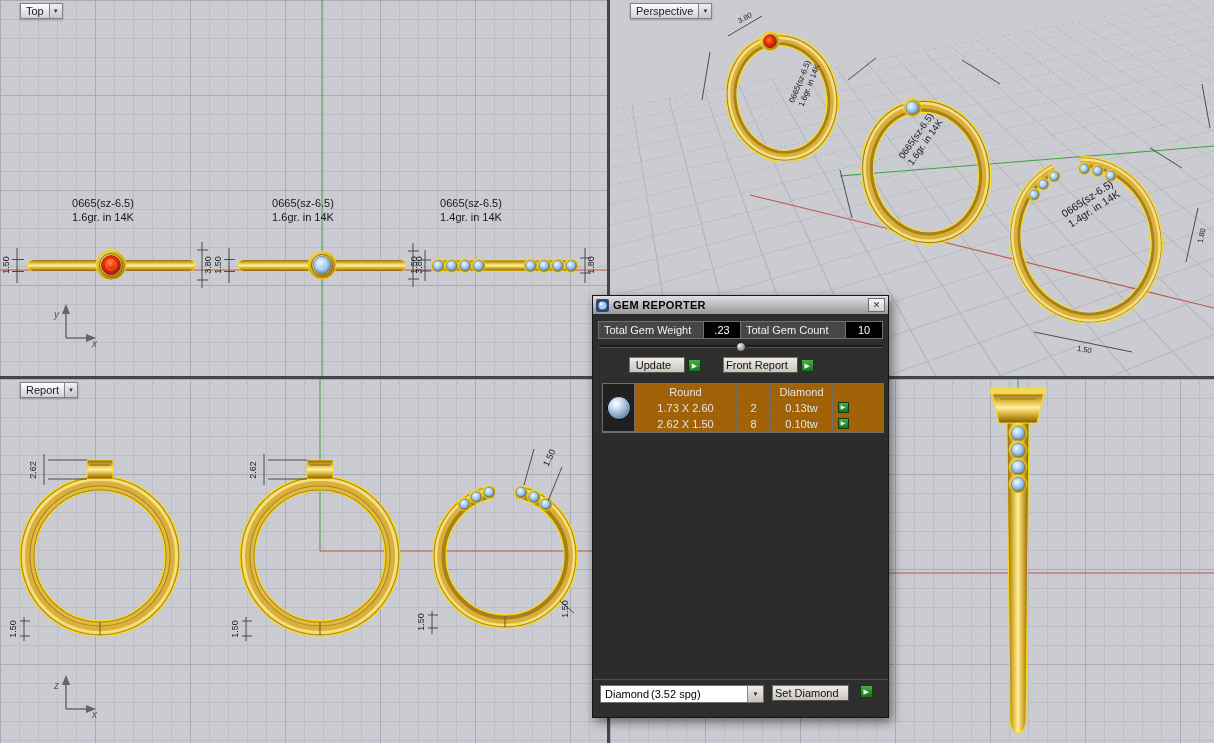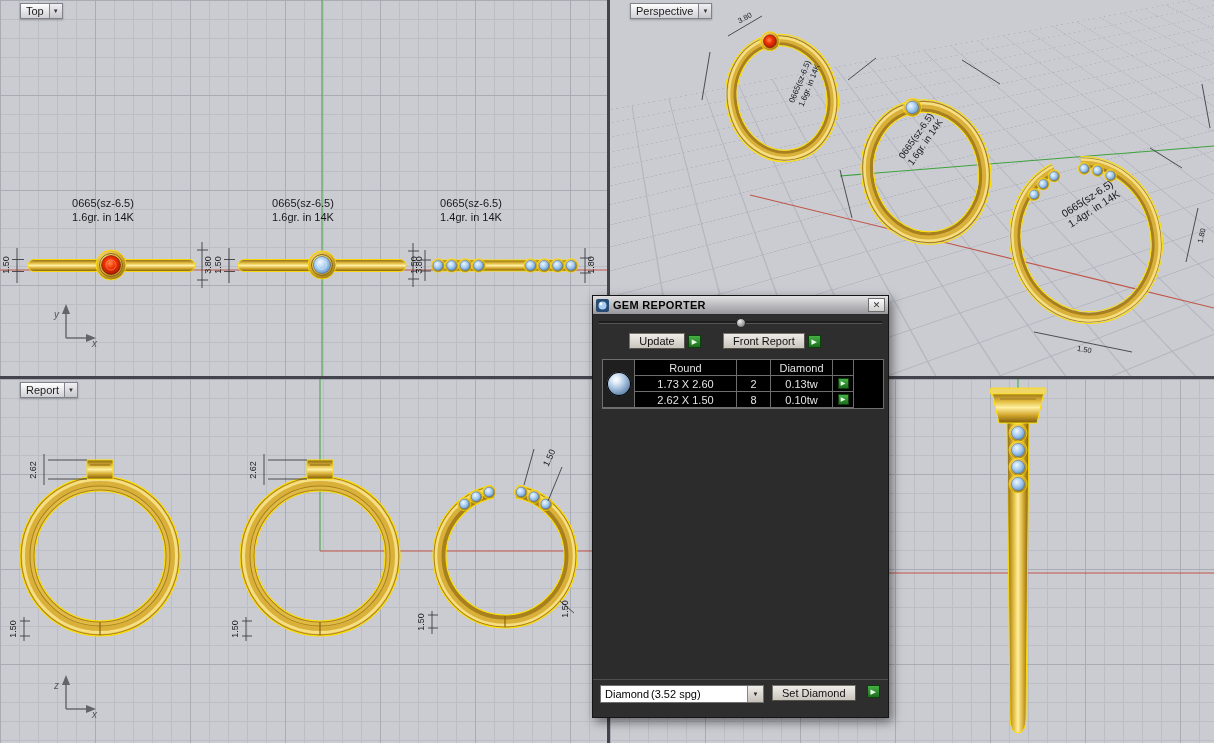--- a/index.html
+++ b/index.html
@@ -52,26 +52,26 @@
   .stat + .stat{border-left:1px solid #707070}
   .stat-label{flex:1;background:#464646;color:#f2f2f2;font-size:11px;padding:2px 4px 0 5px;white-space:nowrap}
   .stat-value{width:37px;background:#000;color:#fff;font-size:11px;text-align:center;padding-top:2px;border-left:1px solid #707070}
   .gr-divider{position:relative;height:11px;margin:2px 6px;display:flex;align-items:center;justify-content:center;flex:0 0 auto}
   .gr-divider::before{content:"";position:absolute;left:0;right:0;top:4px;height:2px;background:#1d1d1d;border-bottom:1px solid #565656}
   .knob{position:relative;width:10px;height:10px;border-radius:50%;border:1px solid #2c2c2c;z-index:1;
     background:radial-gradient(circle at 35% 30%,#f0f0f0,#9a9a9a 60%,#555555)}
   .gr-buttons{display:flex;align-items:center;margin:3px 10px 2px 36px;flex:0 0 auto}
   .push-btn{min-width:56px;background:linear-gradient(#efede9,#c9c5bd);border:1px solid #77736b;
     border-bottom-color:#55524c;border-right-color:#55524c;color:#111;font-size:11px;text-align:center;
-    padding:1px 9px 0 9px;height:16px;cursor:pointer;white-space:nowrap}
+    padding:1px 9px 0 2px;height:16px;cursor:pointer;white-space:nowrap}
   .go-btn{width:13px;height:13px;margin-left:3px;background:linear-gradient(#46b046,#1d6e1d);
     border:1px solid #0d3f0d;color:#eaffea;font-size:7px;line-height:11px;text-align:center;cursor:pointer;flex:0 0 auto}
   .gapw{width:22px}
   .gr-table{margin:8px 4px 0 9px;border:1px solid #6e6e6e;display:grid;
-    grid-template-columns:32px 102px 34px 62px 21px;grid-auto-rows:16px;background:#000000;
+    grid-template-columns:32px 102px 34px 62px 21px;grid-auto-rows:16px;background:#a16207;
     font-size:11px;color:#e4e4e4;flex:0 0 auto}
   .gr-cell{border-right:1px solid #6e6e6e;border-bottom:1px solid #6e6e6e;display:flex;align-items:center;justify-content:center;overflow:hidden}
   .gem-thumb-cell{grid-row:1/4;background:#1f1f1f}
   .gem-thumb{width:24px;height:24px;border-radius:50%;
     background:radial-gradient(circle at 38% 32%,#ffffff 0%,#dde9f7 18%,#9db9d8 45%,#5c7da3 75%,#2e4766 100%);
     box-shadow:0 0 0 1px #000 inset}
   .gr-table .go-btn{width:11px;height:11px;line-height:9px;font-size:6px;margin:0}
   .gr-fill{flex:1 1 auto;background:#2c2c2c}
   .gr-footer{display:flex;align-items:center;padding:4px 7px 0 7px;border-top:1px solid #4e4e4e;gap:8px;flex:0 0 auto;height:38px;align-items:flex-start;padding-top:5px}
   .dropdown{width:164px;height:18px;background:#fff;border:1px solid #6f6f6f;display:flex;align-items:center;font-size:11px;color:#000;cursor:pointer}
@@ -404,20 +404,30 @@
         <svg width="13" height="13" viewBox="0 0 13 13">
             <rect x="0" y="0" width="13" height="13" rx="2" fill="#274b72"></rect>
             <circle cx="6.5" cy="6.5" r="4" fill="#a9cdf2"></circle>
             <circle cx="5" cy="5" r="1.4" fill="#ffffff"></circle>
           </svg>
       </span>
       <span class="gr-title">GEM REPORTER</span>
       <span class="gr-close">✕</span>
     </div>
 
+    <div class="gr-stats">
+      <div class="stat">
+        <span class="stat-label">Total Gem Weight</span>
+        <span class="stat-value">.23</span>
+      </div>
+      <div class="stat">
+        <span class="stat-label">Total Gem Count</span>
+        <span class="stat-value">10</span>
+      </div>
+    </div>
 
     <div class="gr-divider">
       <span class="knob"></span>
     </div>
 
     <div class="gr-buttons">
       <span class="push-btn">Update</span>
       <span class="go-btn">▶</span>
       <span class="gapw"></span>
       <span class="push-btn">Front Report</span>

